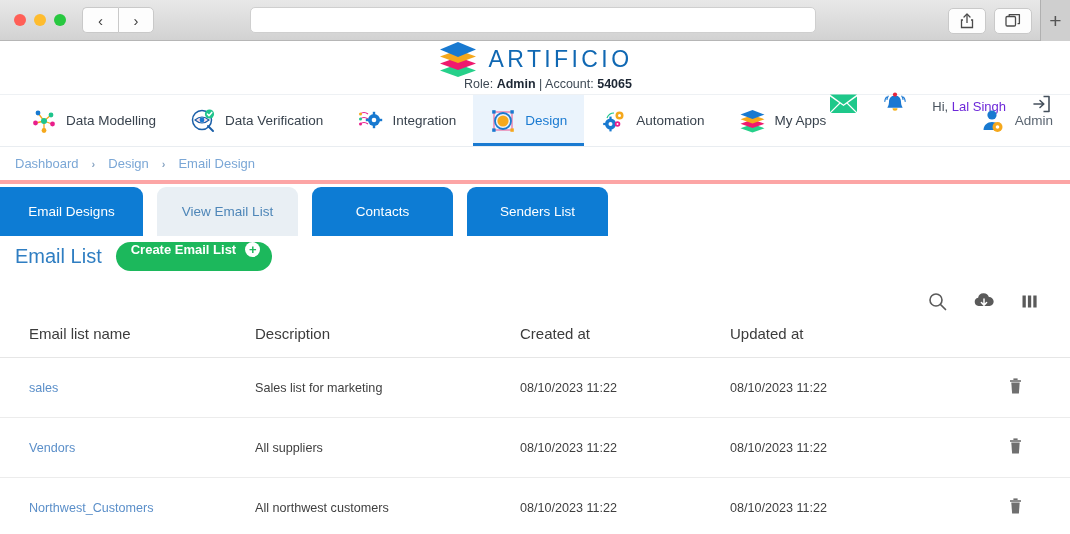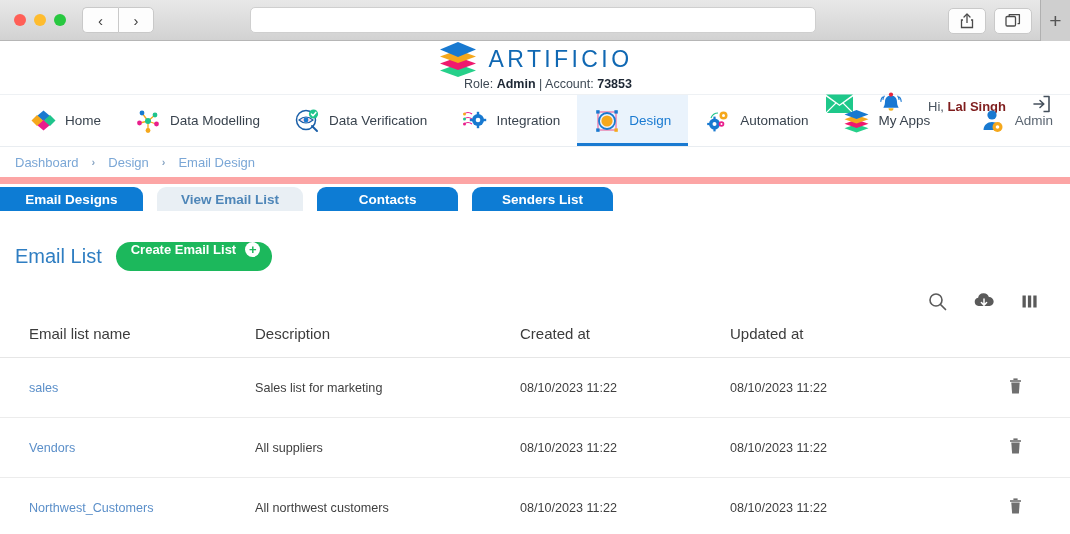--- a/index.html
+++ b/index.html
@@ -82,21 +82,21 @@
   .role-line {
     margin-left:26px;
     font-size:12.5px; color:#3f4a55;
     white-space:nowrap;
   }
   .role-line b { color:#1d2734; font-weight:700; }
   .header-right {
     margin-left:auto; display:flex; align-items:center; gap:24px; padding-right:4px;
   }
   .greeting { font-size:13px; color:#4a545f; white-space:nowrap; }
-  .greeting b { color:#7f1d1d; font-weight:700; }
+  .greeting b { color:#6d28d9; font-weight:400; }
 
   
   .nav-bar {
     height:52px;
     display:flex; align-items:stretch;
     border-top:1px solid #eef1f4;
     background:#fff;
     padding-left:14px;
   }
   .nav-item {
@@ -115,41 +115,41 @@
     content:""; position:absolute; left:0; right:0; bottom:0; height:3px; background:#1a7ad1;
   }
   .nav-item.right-most { margin-left:auto; color:#5b6672; }
 
   
   .breadcrumb-bar {
     height:38px;
     display:flex; align-items:center; gap:13px;
     padding-left:15px;
     border-top:1px solid #e9edf1;
-    border-bottom:7px solid #fca5a5;
+    border-bottom:4px solid #fca5a5;
     background:#fff;
   }
   .crumb { font-size:13px; color:#7ba7d6; }
   .crumb-sep { font-size:11px; color:#8aa6c4; font-weight:700; }
 
   
   .tab-strip {
     height:44px;
     display:flex; align-items:flex-start; gap:14px;
     padding-left:0px; padding-top:3px;
     background:#fff;
   }
   .tab {
-    height:24px;
+    height:49px;
     min-width:141px;
     padding:0 24px;
     border-radius:9px 9px 0 0;
     background:#0d7cd4;
     color:#fff;
-    font-size:13.5px; font-weight:700;
+    font-size:13.5px; font-weight:400;
     display:flex; align-items:center; justify-content:center;
     white-space:nowrap;
   }
   .tab:first-child { border-radius:0 9px 0 0; min-width:143px; }
   .tab.active {
     background:#e9eff4;
     color:#4e86b8;
   }
 
   
@@ -243,21 +243,21 @@
     <div class="logo-group">
       <svg width="40" height="36" viewBox="0 0 40 36">
         <polygon points="20,23 38,29.5 20,36 2,29.5" fill="#26d08a"></polygon>
         <polygon points="20,16 38,22.5 20,29 2,22.5" fill="#f0196e"></polygon>
         <polygon points="20,9 38,15.5 20,22 2,15.5" fill="#f5a81c"></polygon>
         <polygon points="20,1 38,8.5 20,16 2,8.5" fill="#1879d0"></polygon>
       </svg>
       <span class="brand-name">ARTIFICIO</span>
     </div>
     <div class="role-line">
-      <span>Role: </span><b>Admin</b><span> | Account: </span><b>73853</b>
+      <span>Role: </span><b>Admin</b><span> | Account: </span><b>54065</b>
     </div>
     <div class="header-right">
       <span>
         <svg width="29" height="22" viewBox="0 0 29 22">
           <path d="M1 3.5 L14.5 13 L28 3.5 L28 20 L1 20 Z" fill="#1ec88a"></path>
           <path d="M1 1.5 L28 1.5 L14.5 11.5 Z" fill="#1ec88a"></path>
           <path d="M1 20 L11 10 M28 20 L18 10" stroke="#fff" stroke-width="1.1" fill="none"></path>
         </svg>
       </span>
       <span>
@@ -276,29 +276,20 @@
         <svg width="22" height="22" viewBox="0 0 22 22">
           <path d="M13.5 3.5 L19 3.5 L19 18.5 L13.5 18.5" stroke="#45505c" stroke-width="1.6" fill="none" stroke-linejoin="round"></path>
           <path d="M4 11 L13.5 11 M10 7.5 L13.8 11 L10 14.5" stroke="#45505c" stroke-width="1.6" fill="none" stroke-linecap="round" stroke-linejoin="round"></path>
         </svg>
       </span>
     </div>
   </div>
 
   <div class="nav-bar">
 
-    <div class="nav-item">
-      <svg width="25" height="25" viewBox="0 0 25 25">
-        <polygon points="12.5,2.5 19,8 12.5,13.5 6,8" fill="#1879d0"></polygon>
-        <polygon points="12.5,11.5 19,17 12.5,22.5 6,17" fill="#e91e8c"></polygon>
-        <polygon points="6,7 12,12.5 6,18 0.5,12.5" fill="#f5a81c"></polygon>
-        <polygon points="19,7 24.5,12.5 19,18 13,12.5" fill="#1fc48c"></polygon>
-      </svg>
-      <span>Home</span>
-    </div>
 
     <div class="nav-item">
       <svg width="26" height="26" viewBox="0 0 26 26">
         <path d="M13 13 L7 5 M13 13 L20 7 M13 13 L5 15 M13 13 L21 16 M13 13 L13 22" stroke="#f5a81c" stroke-width="1.3"></path>
         <circle cx="13" cy="13" r="3" fill="#1fc48c"></circle>
         <circle cx="7" cy="5" r="2.4" fill="#1879d0"></circle>
         <circle cx="20" cy="7" r="2.4" fill="#1fc48c"></circle>
         <circle cx="4.5" cy="15" r="2.4" fill="#e91e8c"></circle>
         <circle cx="21.5" cy="16" r="2.4" fill="#e91e8c"></circle>
         <circle cx="13" cy="22.5" r="2.4" fill="#f5a81c"></circle>

